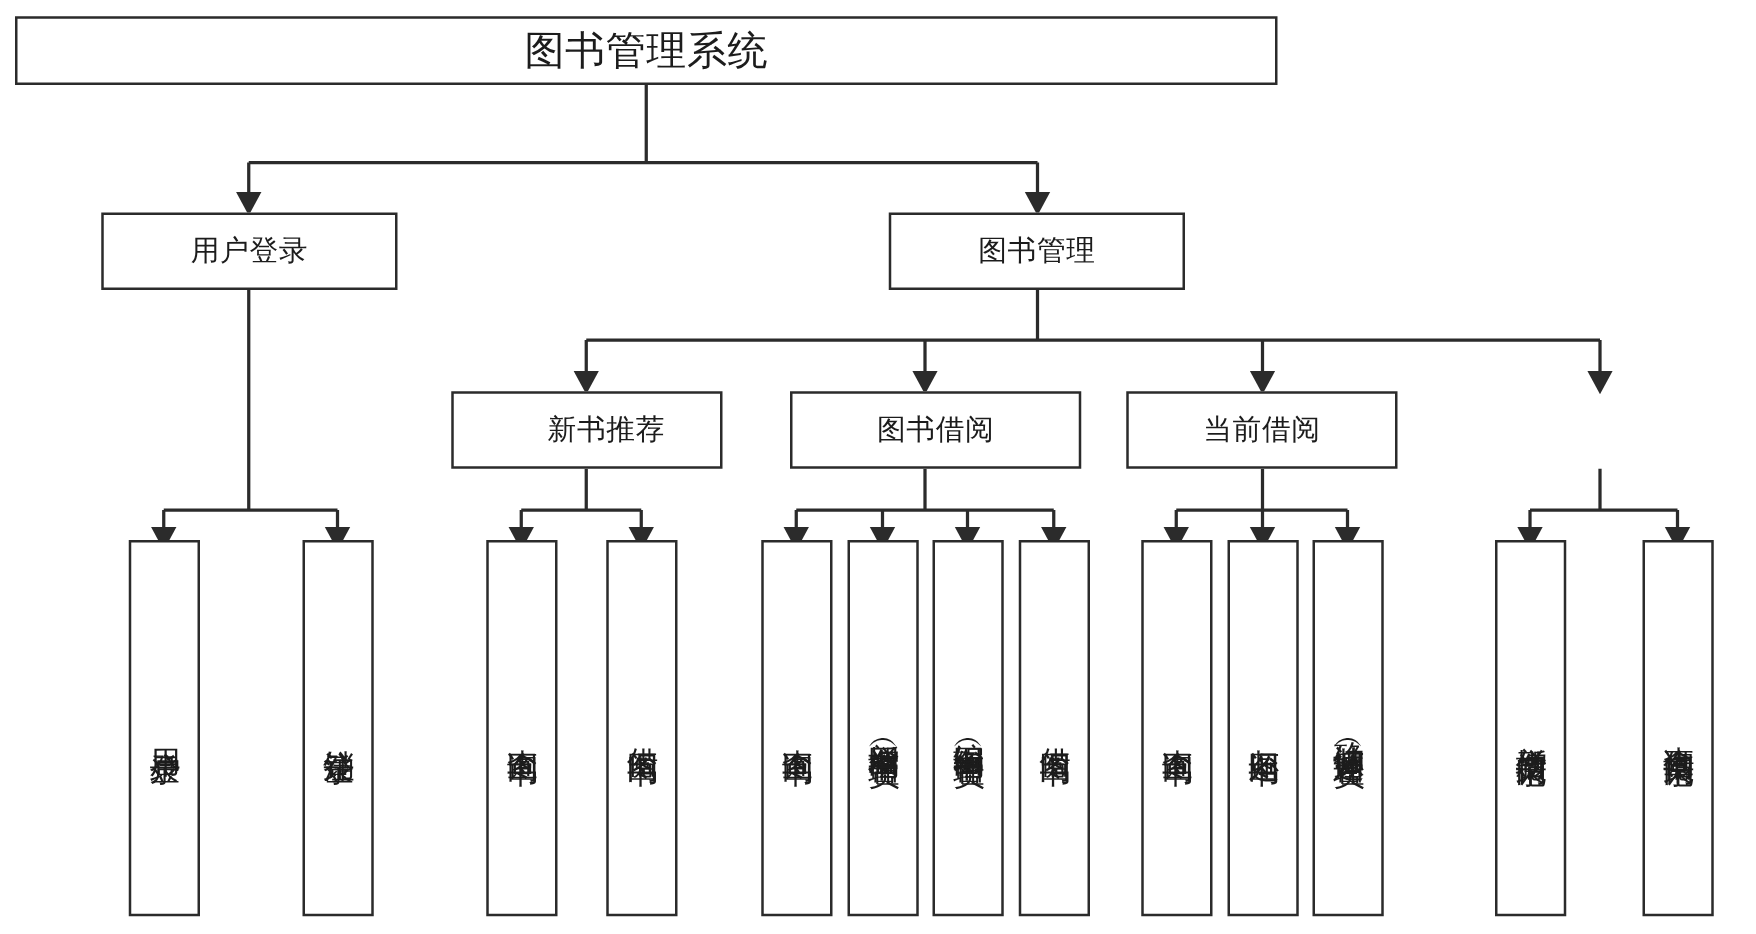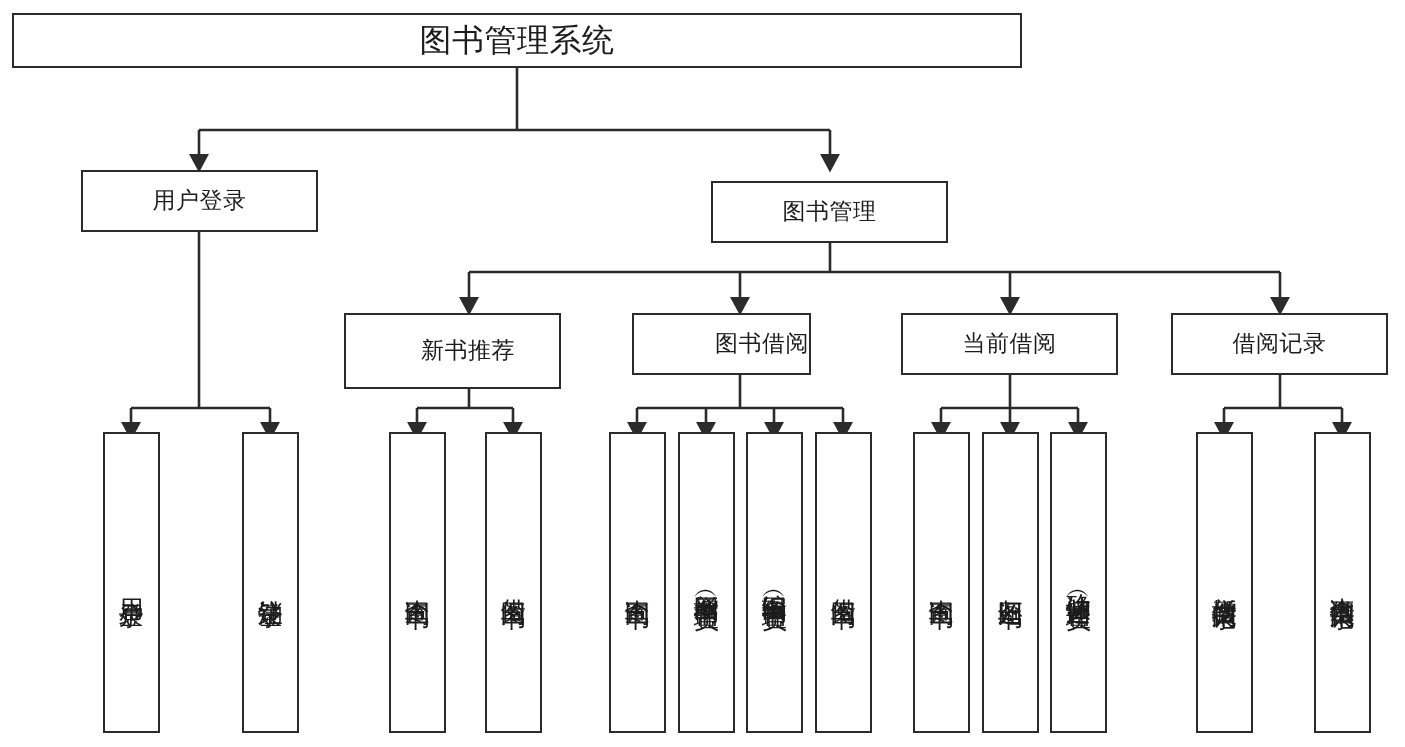--- a/index.html
+++ b/index.html
@@ -134,39 +134,36 @@
   </svg>
 
   <div class="node horizontal root" style="left:12px; top:13px; width:1010px; height:55px;">
     <span class="node-label">图书管理系统</span>
   </div>
 
   <div class="node horizontal" style="left:81px; top:170px; width:237px; height:62px;">
     <span class="node-label">用户登录</span>
   </div>
 
-  <div class="node horizontal" style="left:711px; top:170px; width:237px; height:62px;margin-top:11px;">
+  <div class="node horizontal" style="left:711px; top:170px; width:237px; height:62px;">
     <span class="node-label">图书管理</span>
   </div>
 
-  <div class="node horizontal" style="left:344px; top:313px; width:217px; height:76px;padding-left:31px;">
+  <div class="node horizontal" style="left:361px; top:313px; width:217px; height:62px;padding-left:31px;">
     <span class="node-label">新书推荐</span>
   </div>
 
-  <div class="node horizontal" style="left:632px; top:313px; width:179px; height:62px;justify-content:flex-end;">
+  <div class="node horizontal" style="left:632px; top:313px; width:233px; height:62px;">
     <span class="node-label">图书借阅</span>
   </div>
 
   <div class="node horizontal" style="left:901px; top:313px; width:217px; height:62px;">
     <span class="node-label">当前借阅</span>
   </div>
 
-  <div class="node horizontal" style="left:1171px; top:313px; width:217px; height:62px;">
-    <span class="node-label">借阅记录</span>
-  </div>
 
   <div class="node vertical" style="left:103px; top:432px; width:57px; height:301px;">
     <span class="node-label">用户登录</span>
   </div>
 
   <div class="node vertical" style="left:242px; top:432px; width:57px; height:301px;">
     <span class="node-label">注销登录</span>
   </div>
 
   <div class="node vertical" style="left:389px; top:432px; width:57px; height:301px;">

